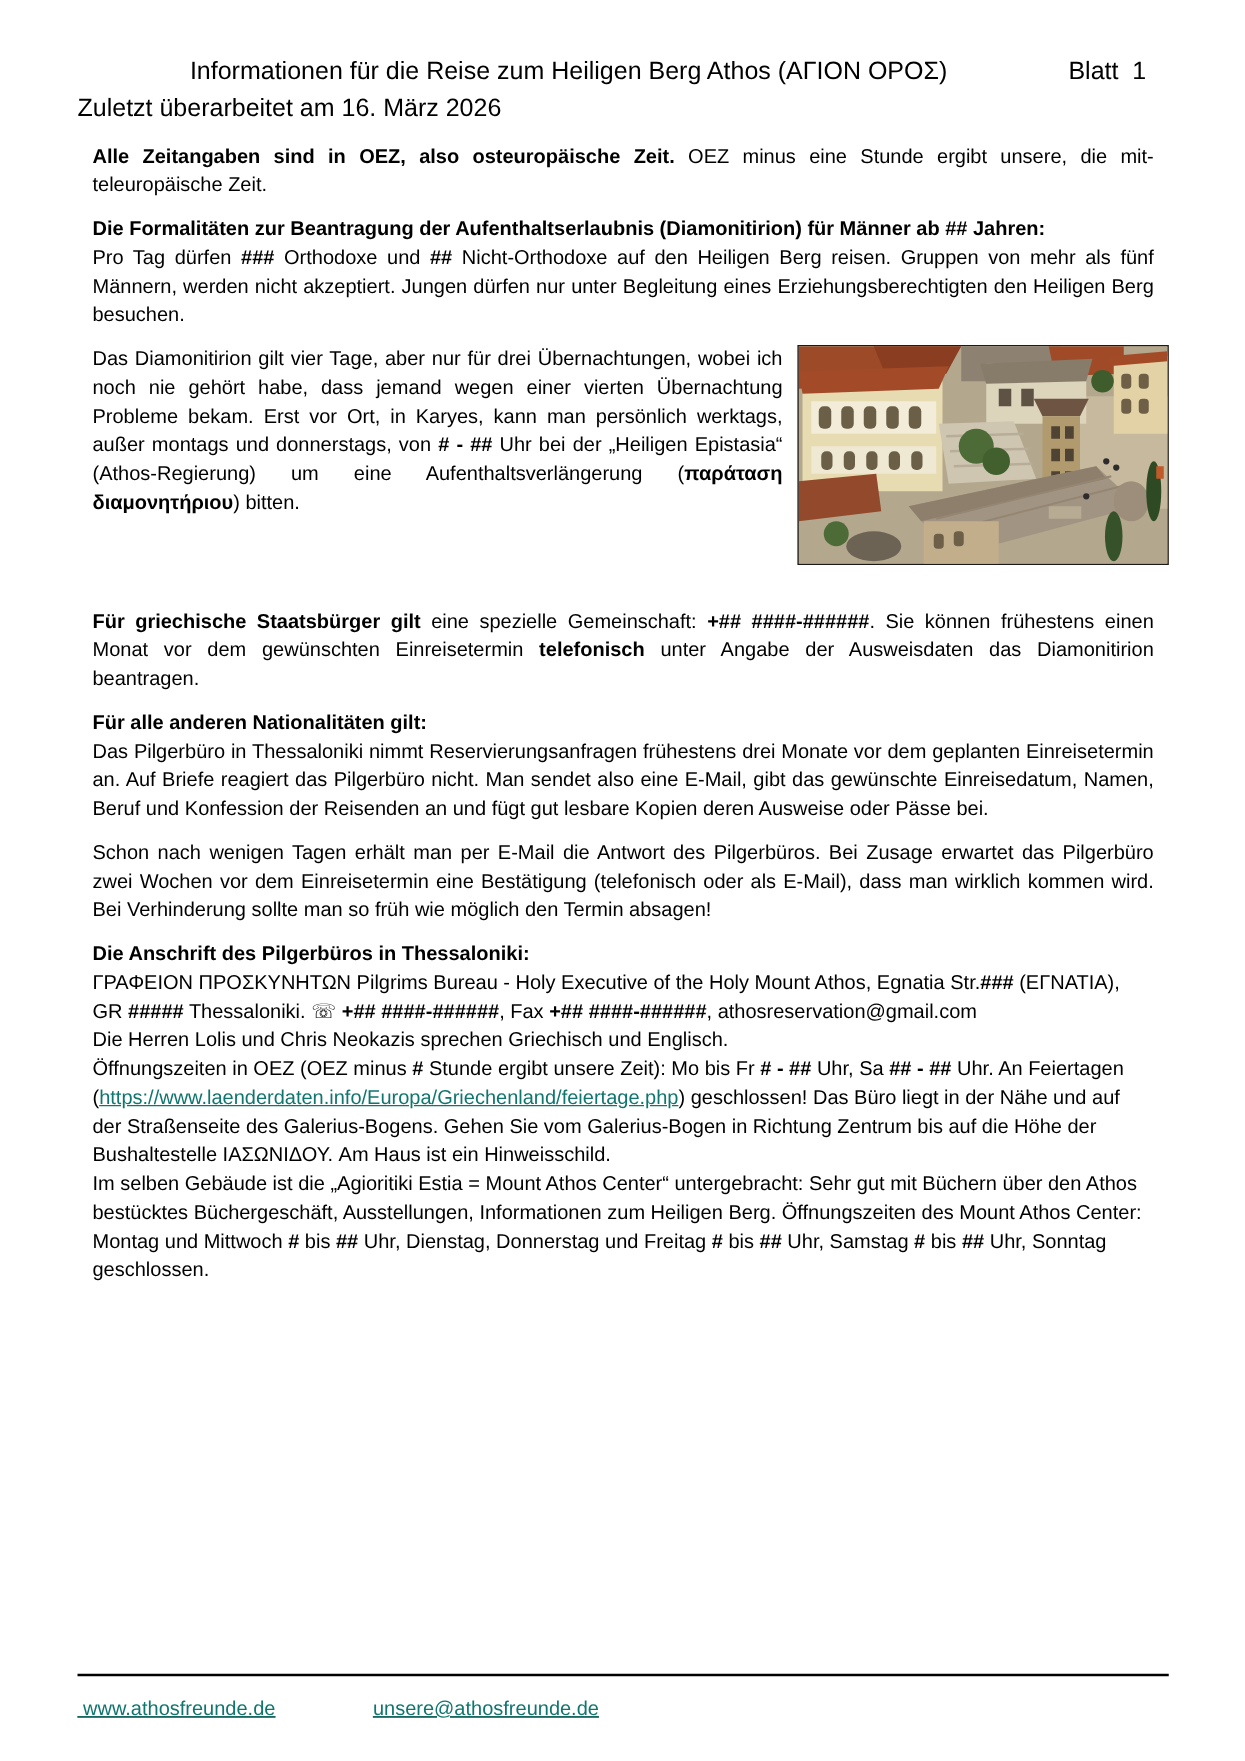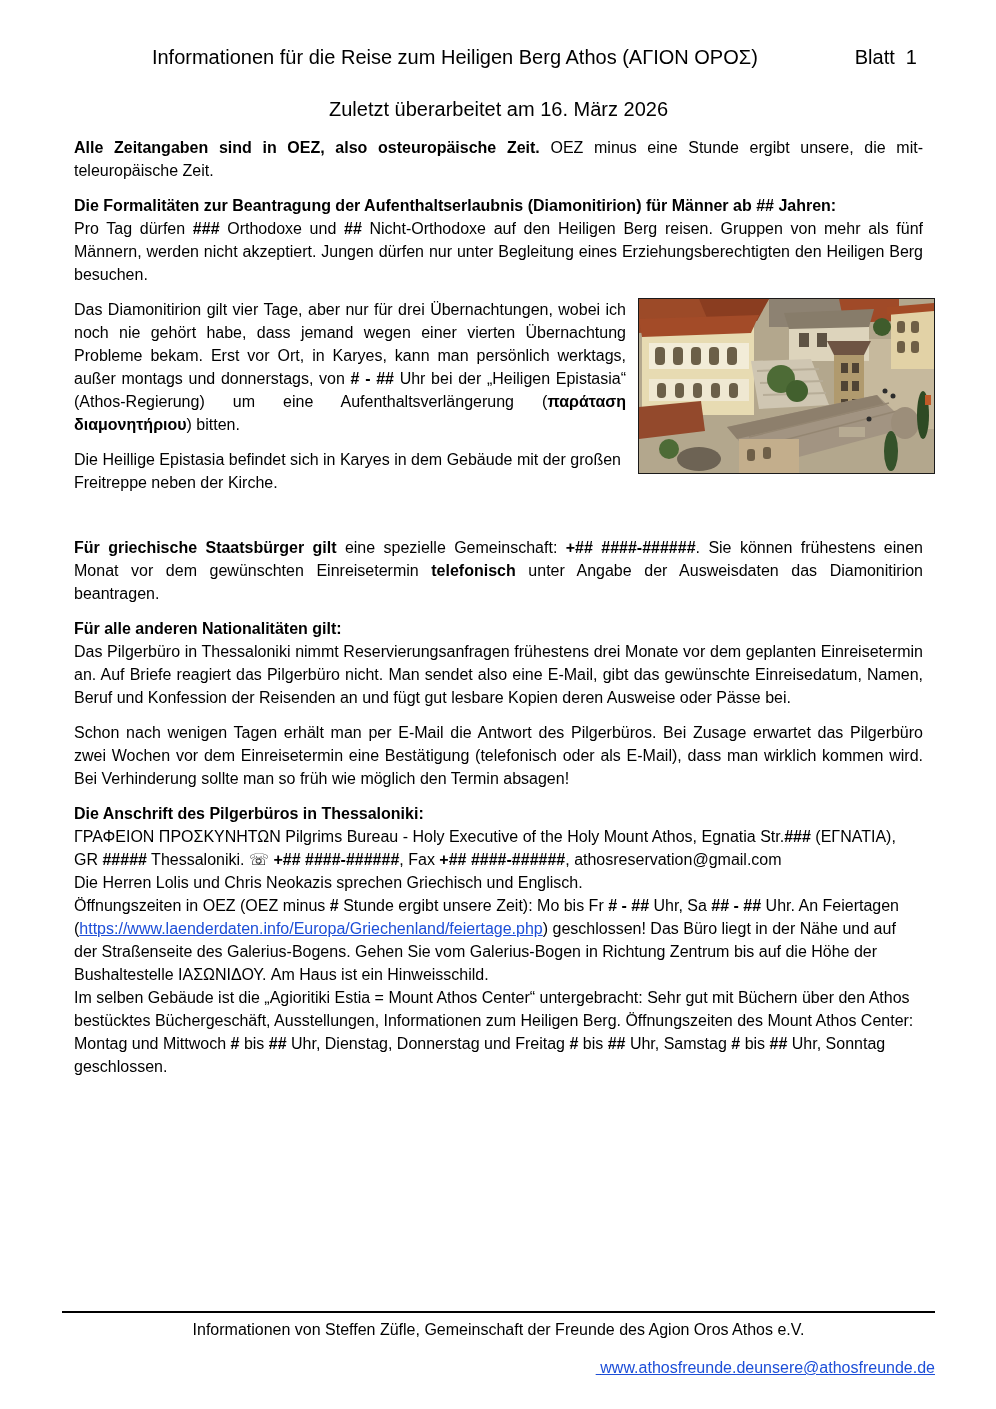--- a/index.html
+++ b/index.html
@@ -6,41 +6,41 @@
   body{
     width:996px;height:1409px;
     font-family:"Liberation Sans","DejaVu Sans",sans-serif;
     color:#000;position:relative;overflow:hidden;
   }
   .page{padding:42px 61px 0 62px;box-sizing:border-box;width:996px;height:1409px;display:flex;flex-direction:column;}
   .hdr{font-size:20px;line-height:30px;}
   .hdr-row{display:flex;}
   .hdr-title{flex:1;text-align:center;padding-left:30px;}
   .hdr-sheet{white-space:pre;padding-right:18px;margin-left:37px;}
-  .hdr-sub{text-align:center;margin-top:22px;}
+  .hdr-sub{text-align:left;}
   .bodytext{font-size:16px;line-height:23px;}
   p.para{margin:12px;}
   .just{text-align:justify;}
   .b{font-weight:bold;}
-  a.link, .link{color:#1d4ed8;text-decoration:underline;cursor:pointer;white-space:pre-wrap;}
+  a.link, .link{color:#0f766e;text-decoration:underline;cursor:pointer;white-space:pre-wrap;}
   .mt64{margin-top:64px;}
   .mb20{margin-bottom:20px;}
   .mb30{margin-bottom:30px;}
   .mb18{margin-bottom:18px;}
   .mt14{margin-top:14px;}
   .floatwrap::after{content:"";display:block;clear:both;}
   .photo{
     float:right;width:297px;height:176px;margin-left:12px;margin-bottom:4px;
     border:1px solid #1a1a1a;box-sizing:border-box;background:#b7a78f;
   }
   .photo svg{display:block;width:295px;height:174px;}
   .footer{margin-top:auto;padding-bottom:30px;}
   .footer-rule{border-top:2px solid #000;height:0;}
   .footer-line1{text-align:center;font-size:16px;line-height:23px;margin-top:5px;}
-  .footer-links{display:flex;justify-content:flex-end;font-size:16px;line-height:23px;margin-top:15px;text-decoration:underline;}
+  .footer-links{display:flex;justify-content:flex-start;gap:78px;font-size:16px;line-height:23px;margin-top:15px;text-decoration:underline;}
 </style>
 </head>
 <body>
 
 <div class="page">
 
   <div class="hdr">
     <div class="hdr-row">
       <span class="hdr-title">Informationen für die Reise zum Heiligen Berg Athos (ΑΓΙΟΝ ΟΡΟΣ)</span>
       <span class="hdr-sheet">Blatt  1</span>
@@ -116,37 +116,35 @@
           <ellipse cx="60" cy="160" rx="22" ry="12" fill="#6d6354"></ellipse>
           <circle cx="30" cy="150" r="10" fill="#4d6b36"></circle>
           <circle cx="246" cy="92" r="2.5" fill="#2c2c2c"></circle>
           <circle cx="254" cy="97" r="2.5" fill="#2c2c2c"></circle>
           <circle cx="230" cy="120" r="2.5" fill="#2c2c2c"></circle>
           <rect x="286" y="96" width="6" height="10" fill="#c05a28"></rect>
           <rect x="200" y="128" width="26" height="10" fill="#b7ab93"></rect>
         </svg>
       </div>
       <p class="para just"><span>Das Diamonitirion gilt vier Tage, aber nur für drei Übernachtungen, wobei ich noch nie gehört habe, dass jemand wegen einer vierten Übernachtung Probleme bekam. Erst vor Ort, in Karyes, kann man persönlich werktags, außer montags und donnerstags, von </span><span class="b"># - ##</span><span> Uhr bei der „Heiligen Epistasia“ (Athos-Regierung) um eine Aufenthalts­verlängerung (</span><span class="b">παράταση διαμονητήριου</span><span>) bitten.</span></p>
-      <p class="para"><span>Die Heillige Epistasia befindet sich in Karyes in dem Gebäude mit der großen Freitreppe neben der Kirche.</span></p>
     </div>
 
     <div class="mb30"></div>
 
     <p class="para just mb20"><span class="b">Für griechische Staatsbürger gilt</span><span> eine spezielle Gemeinschaft: </span><span class="b">+## ####-######</span><span>. Sie können frühestens einen Monat vor dem gewünschten Einreisetermin </span><span class="b">telefonisch</span><span> unter Angabe der Ausweisdaten das Diamo­nitirion beantragen.</span></p>
 
     <p class="para just mb20"><span class="b">Für alle anderen Nationalitäten gilt:</span><br><span>Das Pilgerbüro in Thessaloniki nimmt Reservierungsanfragen frühestens drei Monate vor dem geplanten Einreisetermin an. Auf Briefe reagiert das Pilgerbüro nicht. Man sendet also eine E-Mail, gibt das gewünschte Einreisedatum, Namen, Beruf und Konfession der Reisenden an und fügt gut lesbare Kopien deren Ausweise oder Pässe bei.</span></p>
 
     <p class="para just mb18"><span>Schon nach wenigen Tagen erhält man per E-Mail die Antwort des Pilgerbüros. Bei Zusage erwartet das Pilgerbüro zwei Wochen vor dem Einreisetermin eine Bestätigung (telefonisch oder als E-Mail), dass man wirklich kommen wird. Bei Verhinderung sollte man so früh wie möglich den Termin absagen!</span></p>
 
     <p class="para"><span class="b">Die Anschrift des Pilgerbüros in Thessaloniki:</span><br><span>ΓΡΑΦΕΙΟΝ ΠΡΟΣΚΥΝΗΤΩΝ Pilgrims Bureau - Holy Executive of the Holy Mount Athos, Egnatia Str.</span><span class="b">###</span><span> (ΕΓΝΑΤΙΑ), GR </span><span class="b">#####</span><span> Thessaloniki. </span><span>☏</span><span> </span><span class="b">+## ####-######</span><span>, Fax </span><span class="b">+## ####-######</span><span>, athosreserva­tion@gmail.com</span><br><span>Die Herren Lolis und Chris Neokazis sprechen Griechisch und Englisch.</span><br><span>Öffnungszeiten in OEZ (OEZ minus </span><span class="b">#</span><span> Stunde ergibt unsere Zeit): Mo bis Fr </span><span class="b"># - ##</span><span> Uhr, Sa </span><span class="b">## - ##</span><span> Uhr. An Feiertagen (</span><a class="link">https://www.laenderdaten.info/Europa/Griechenland/feiertage.php</a><span>) geschlossen! Das Büro liegt in der Nähe und auf der Straßenseite des Galerius-Bogens. Gehen Sie vom Galerius-Bogen in Richtung Zentrum bis auf die Höhe der Bushaltestelle ΙΑΣΩΝΙΔΟΥ. Am Haus ist ein Hinweisschild.</span><br><span>Im selben Gebäude ist die „Agioritiki Estia = Mount Athos Center“ untergebracht: Sehr gut mit Büchern über den Athos bestücktes Büchergeschäft, Ausstellungen, Informationen zum Heiligen Berg. Öffnungszeiten des Mount Athos Center: Montag und Mittwoch </span><span class="b">#</span><span> bis </span><span class="b">##</span><span> Uhr, Dienstag, Donnerstag und Freitag </span><span class="b">#</span><span> bis </span><span class="b">##</span><span> Uhr, Samstag </span><span class="b">#</span><span> bis </span><span class="b">##</span><span> Uhr, Sonntag geschlossen.</span></p>
 
   </div>
 
   <div class="footer">
     <div class="footer-rule"></div>
-    <div class="footer-line1">Informationen von Steffen Züfle, Gemeinschaft der Freunde des Agion Oros Athos e.V.</div>
     <div class="footer-links">
       <a class="link"> www.athosfreunde.de</a>
       <a class="link">unsere@athosfreunde.de</a>
     </div>
   </div>
 
 </div>
 
 </body></html>

